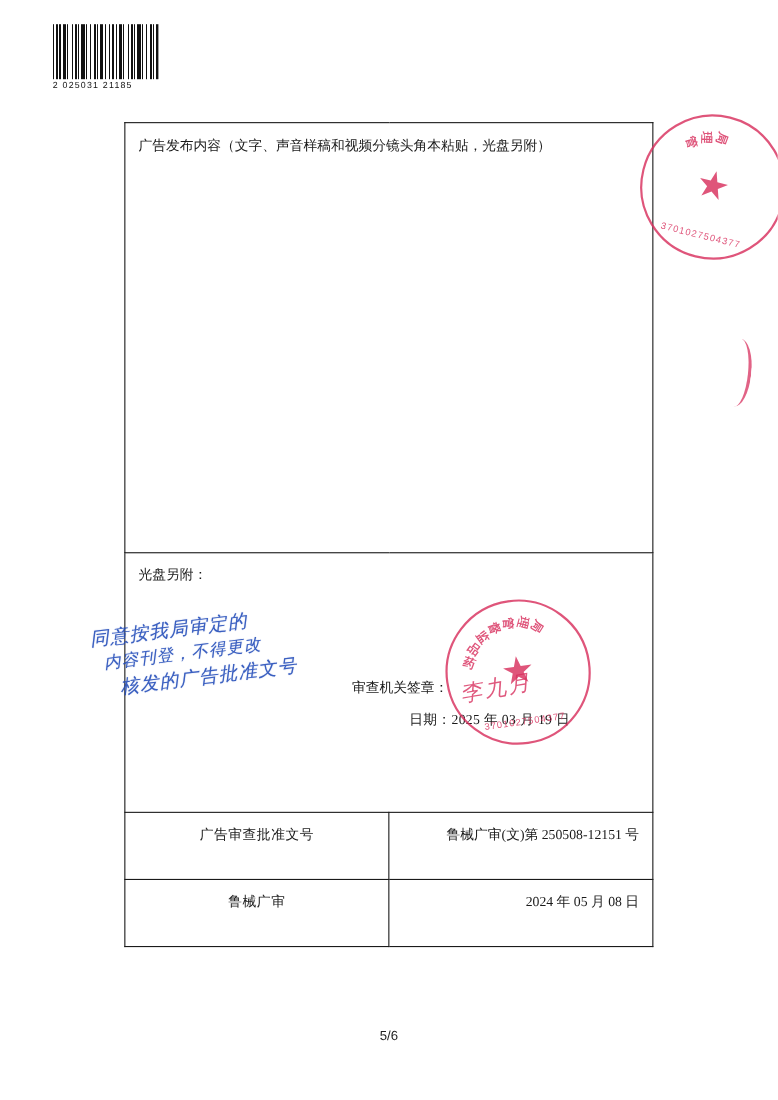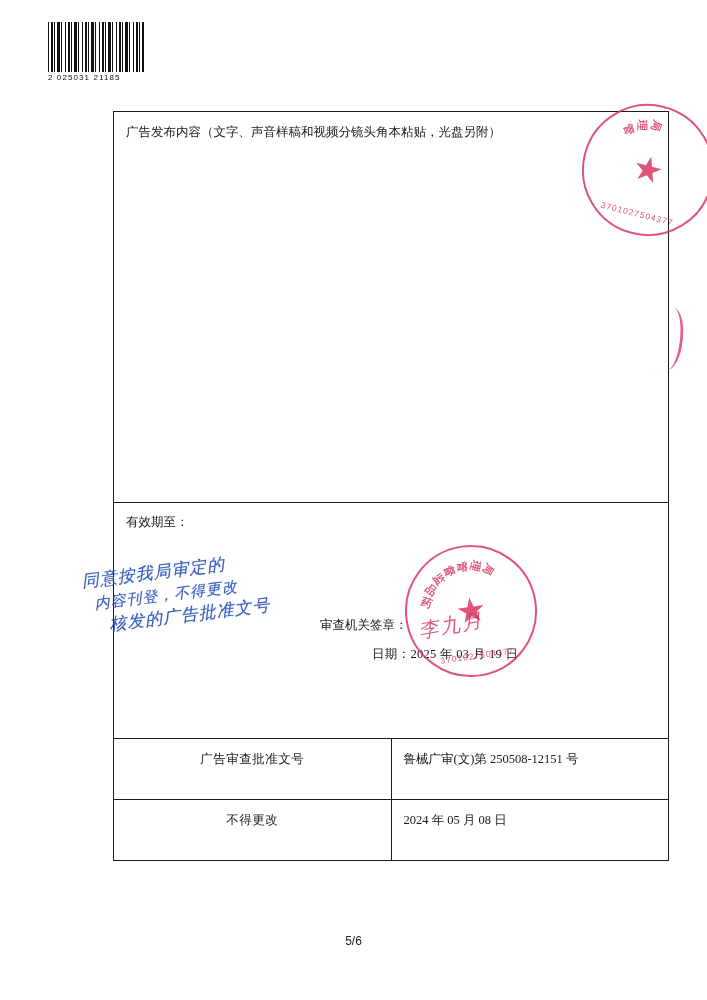--- a/index.html
+++ b/index.html
@@ -42,21 +42,21 @@
     color: #111;
     margin-top: 1px;
     white-space: nowrap;
   }
 
   
   .doc-table {
     position: absolute;
     left: 113px;
     top: 111px;
-    width: 556px;
+    width: 481px;
     border-collapse: collapse;
     table-layout: fixed;
   }
   .doc-table td {
     border: 1px solid #1a1a1a;
     vertical-align: top;
     font-size: 12.5px;
     line-height: 1.6;
     padding: 10px 12px;
   }
@@ -65,20 +65,21 @@
   .cell-label {
     width: 128px;
     height: 40px;
     text-align: center;
     vertical-align: middle;
     padding: 10px 6px;
   }
   .cell-value {
     vertical-align: middle;
     padding-left: 14px;
+    text-align: right;
   }
   .label-inner {
     display: block;
     letter-spacing: 0.5px;
   }
 
   
   .opinion-label {
     position: absolute;
     left: 12px;
@@ -221,34 +222,34 @@
 
 <table class="doc-table">
   <tbody>
       <tr>
     <td class="cell-content-header" colspan="2">
       <span>广告发布内容（文字、声音样稿和视频分镜头角本粘贴，光盘另附）</span>
     </td>
   </tr>
   <tr>
     <td class="cell-opinion" colspan="2">
-      <span class="opinion-label">有效期至：</span>
+      <span class="opinion-label">光盘另附：</span>
       <span class="sign-line">审查机关签章：</span>
       <span class="date-line">日期：2025 年 03 月 19 日</span>
     </td>
   </tr>
   <tr>
     <td class="cell-label">
       <span class="label-inner">广告审查批准文号</span>
     </td>
     <td class="cell-value">鲁械广审(文)第 250508-12151 号</td>
   </tr>
   <tr>
     <td class="cell-label">
-      <span class="label-inner">不得更改</span>
+      <span class="label-inner">鲁械广审</span>
     </td>
     <td class="cell-value">2024 年 05 月 08 日</td>
   </tr>
 </tbody>
   </table>
 
 <div class="handwriting" style="left:84px; top:556px;">
   <div>同意按我局审定的</div>
   <div class="hw2">内容刊登，不得更改</div>
   <div class="hw3">核发的广告批准文号</div>

